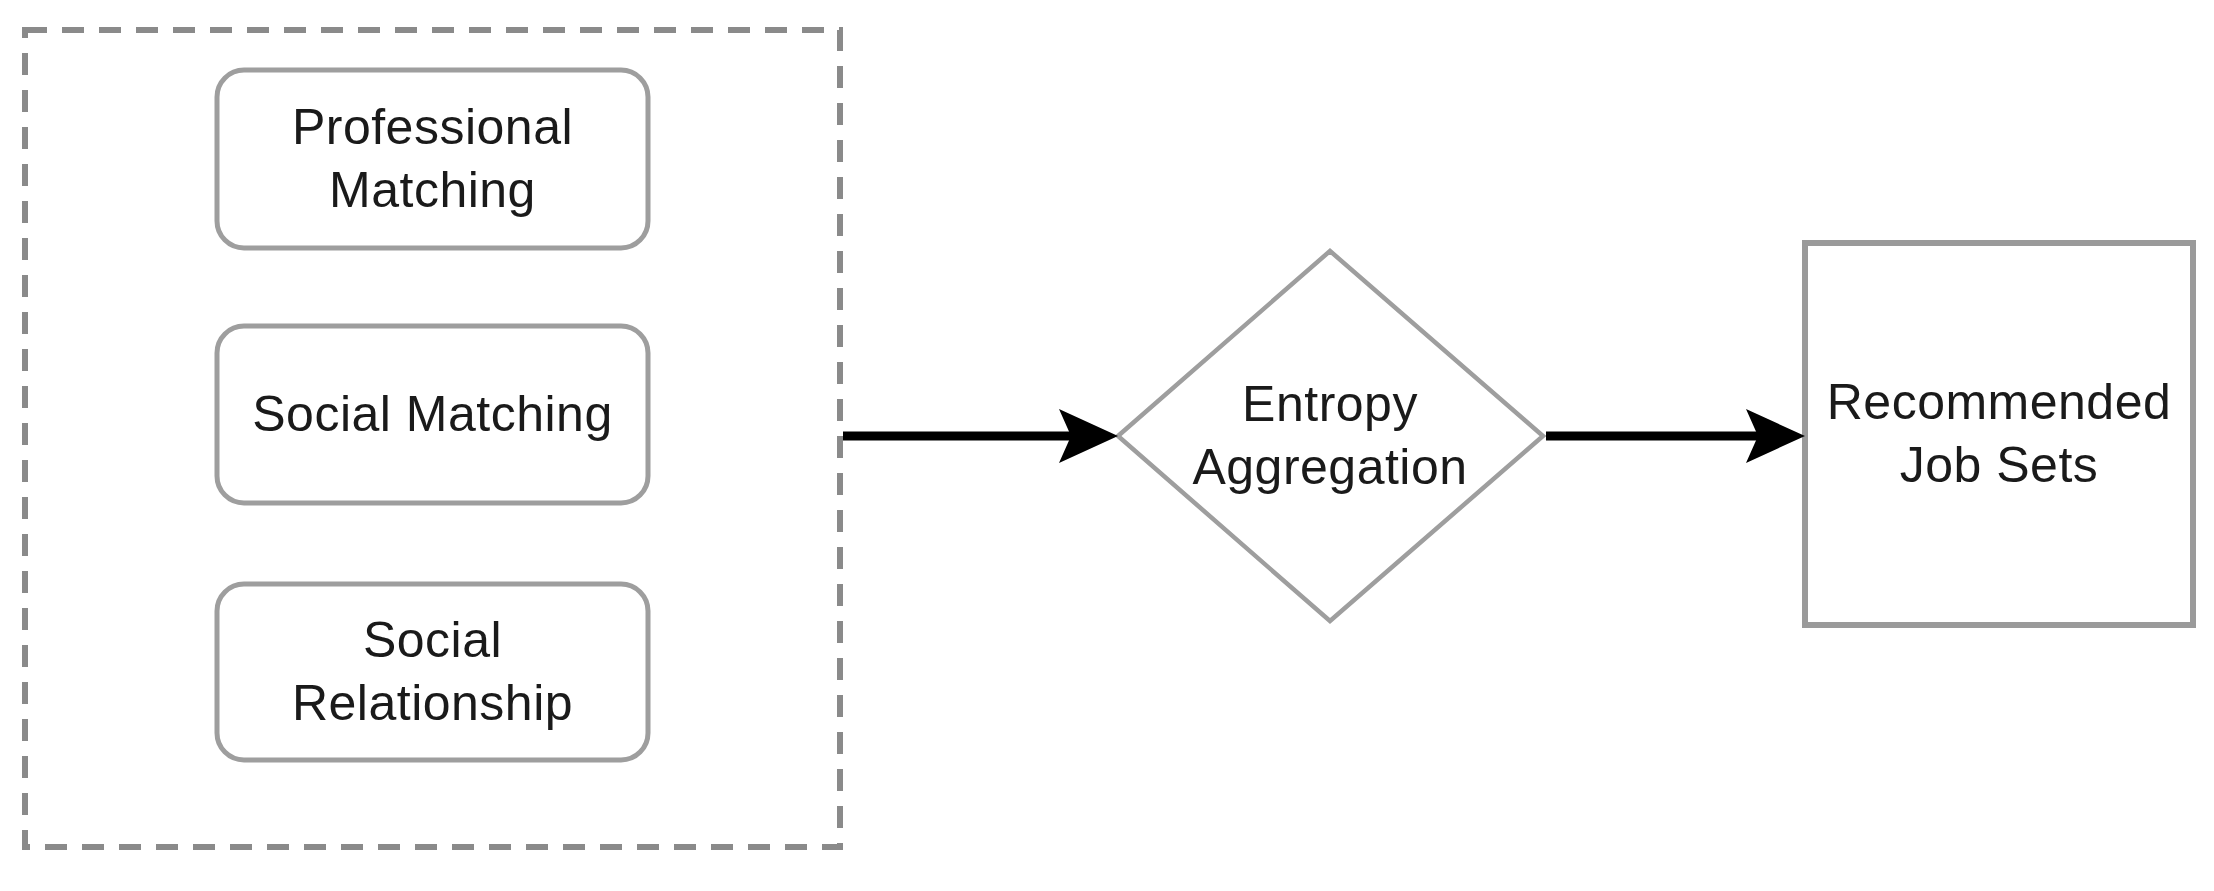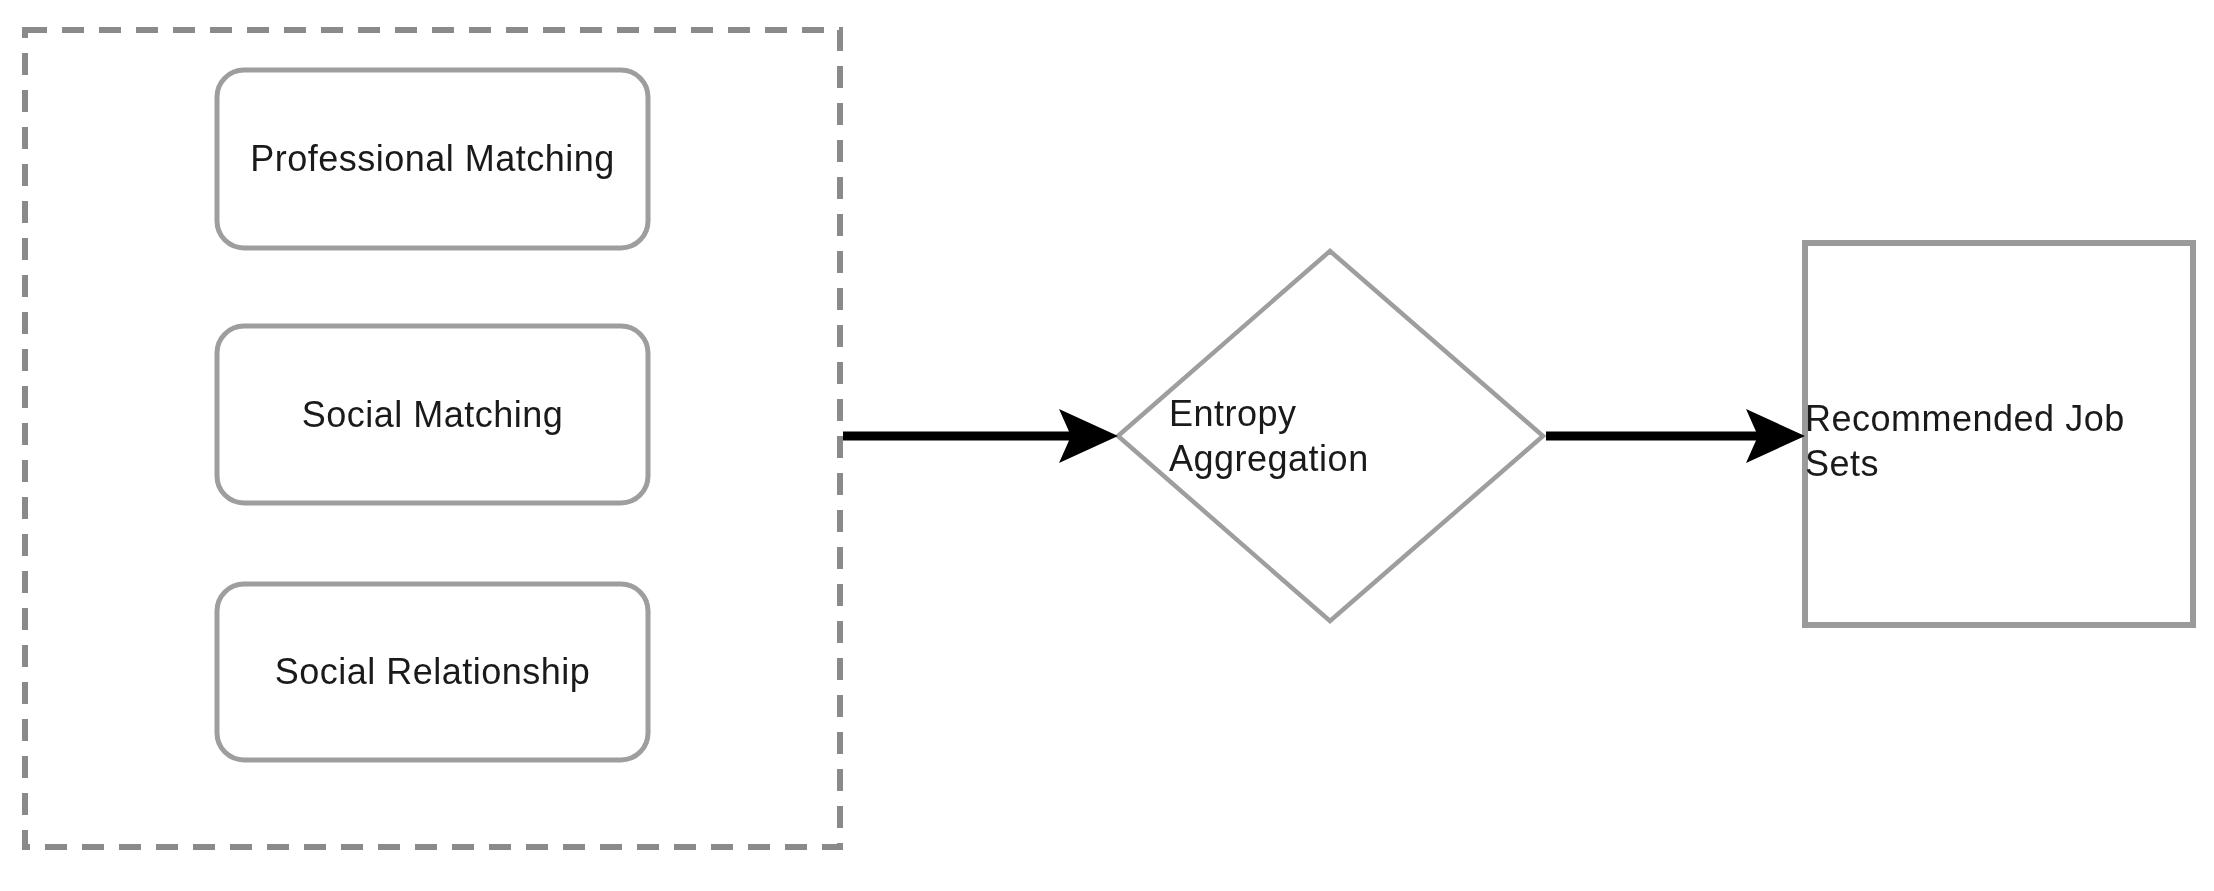--- a/index.html
+++ b/index.html
@@ -21,32 +21,32 @@
     top: 0;
     width: 2214px;
     height: 891px;
     display: block;
   }
   .node-label {
     position: absolute;
     display: flex;
     align-items: center;
     justify-content: center;
-    text-align: left;
+    text-align: center;
     color: #1a1a1a;
-    font-size: 36px;
+    font-size: 50px;
     line-height: 1.26;
     letter-spacing: 0.5px;
     user-select: none;
   }
   .label-professional { left: 217px; top:  70px; width: 431px; height: 178px; }
   .label-salary       { left: 217px; top: 326px; width: 431px; height: 177px; }
   .label-social       { left: 217px; top: 584px; width: 431px; height: 176px; }
   .label-entropy      { left: 1169px; top: 346px; width: 322px; height: 180px; }
-  .label-recommended  { left: 1805px; top: 250px; width: 388px; height: 382px; }
+  .label-recommended  { left: 1805px; top: 243px; width: 388px; height: 382px; }
 </style>
 </head>
 <body>
 
 <div class="canvas">
 
   <svg class="shapes-layer" viewBox="0 0 2214 891" xmlns="http://www.w3.org/2000/svg">
 
     <rect x="25" y="30" width="815" height="817" fill="none" stroke="#8a8a8a" stroke-width="6" stroke-dasharray="22 15"></rect>
 

